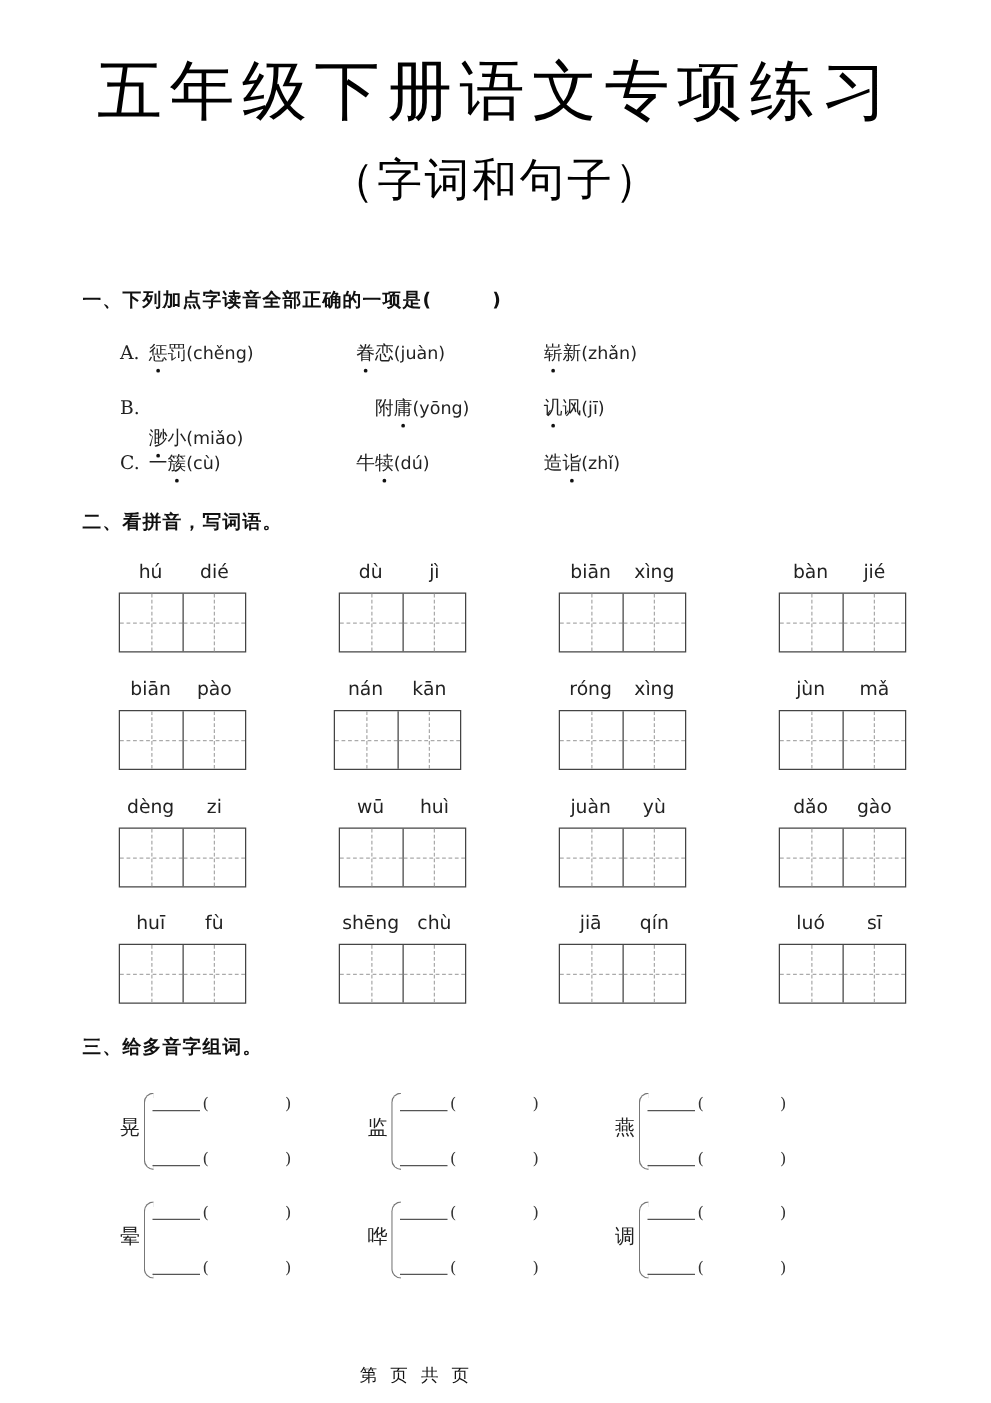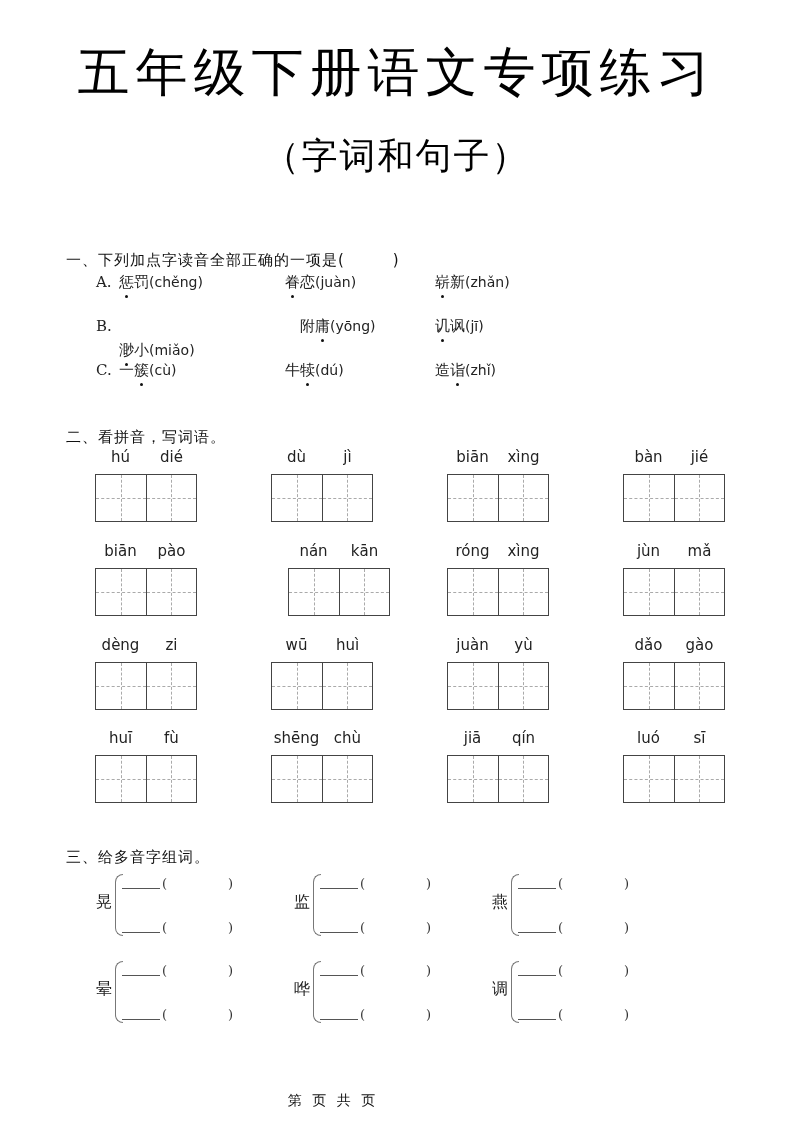--- a/index.html
+++ b/index.html
@@ -2,24 +2,24 @@
 <html><head>
 <meta charset="utf-8">
 <style>
   * { margin: 0; padding: 0; box-sizing: border-box; }
   html, body { width: 793px; height: 1122px; background: #ffffff; }
   body { position: relative; overflow: hidden; color: #111; font-family: "DejaVu Sans", sans-serif; }
 
   .title { position: absolute; left: 0; top: 38px; width: 793px; text-align: center;
     font-family: "DejaVu Sans", sans-serif; font-size: 52px; letter-spacing: 6px; color: #000; }
   .subtitle { position: absolute; left: 0; top: 120px; width: 793px; text-align: center;
-    font-family: "DejaVu Sans", sans-serif; font-size: 36px; letter-spacing: 2px; color: #000; margin-top: 12px; }
+    font-family: "DejaVu Sans", sans-serif; font-size: 36px; letter-spacing: 2px; color: #000; }
 
   .section-head { position: absolute; left: 66px; font-family: "DejaVu Sans", sans-serif;
-    font-size: 15px; font-weight: normal; color: #111; letter-spacing: 1px; margin-top: 20px; }
+    font-size: 15px; font-weight: bold; color: #111; letter-spacing: 1px; }
 
   .opt { position: absolute; font-family: "DejaVu Serif", serif; font-size: 15px; color: #222; white-space: nowrap; }
   .opt .py { font-family: "DejaVu Sans", sans-serif; font-size: 14px; }
   .dotted { position: relative; display: inline-block; }
   .dotted::after { content: ""; position: absolute; left: 50%; bottom: -6px; width: 3px; height: 3px;
     margin-left: -1.5px; background: #111; border-radius: 50%; }
 
   .word { position: absolute; width: 102px; }
   .word .pinyin { display: flex; height: 22px; }
   .word .pinyin span { flex: 1; text-align: center; font-family: "DejaVu Sans", sans-serif;
@@ -112,21 +112,21 @@
     <div class="word" style="left: 95px; top: 540px;">
       <div class="pinyin">
         <span>biān</span>
         <span>pào</span>
       </div>
       <div class="boxes">
         <div class="cell"></div>
         <div class="cell"></div>
       </div>
     </div>
-    <div class="word" style="left: 288px; top: 540px;">
+    <div class="word" style="left: 267px; top: 540px;">
       <div class="pinyin">
         <span>nán</span>
         <span>kān</span>
       </div>
       <div class="boxes">
         <div class="cell"></div>
         <div class="cell"></div>
       </div>
     </div>
     <div class="word" style="left: 447px; top: 540px;">

